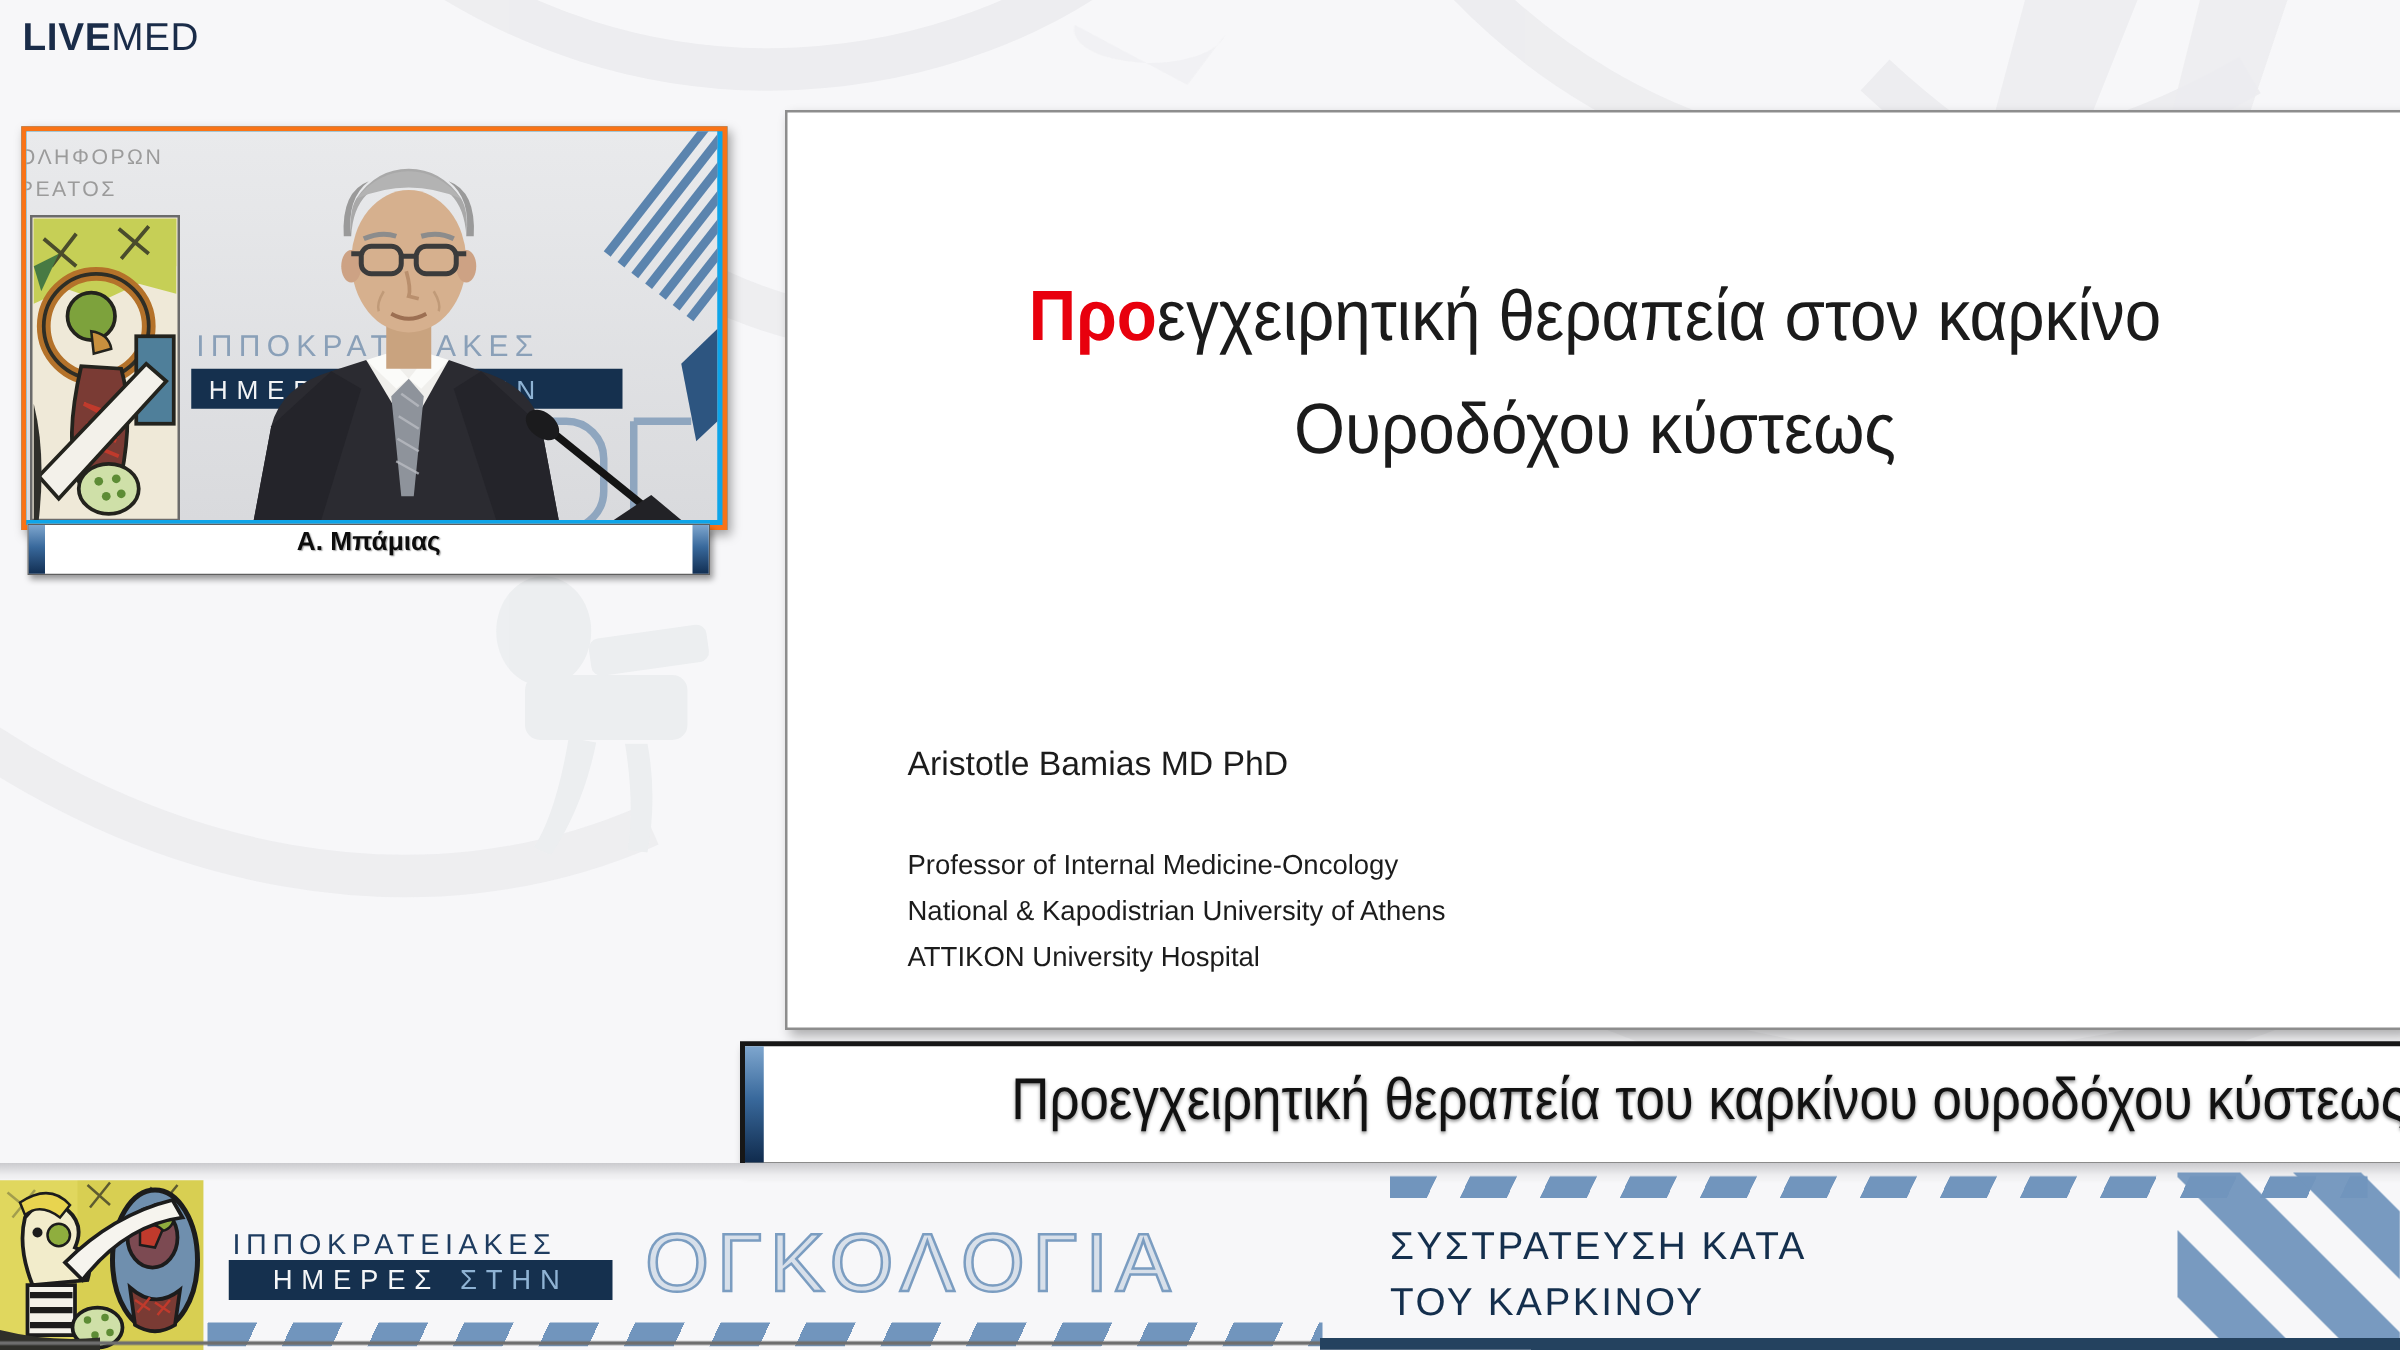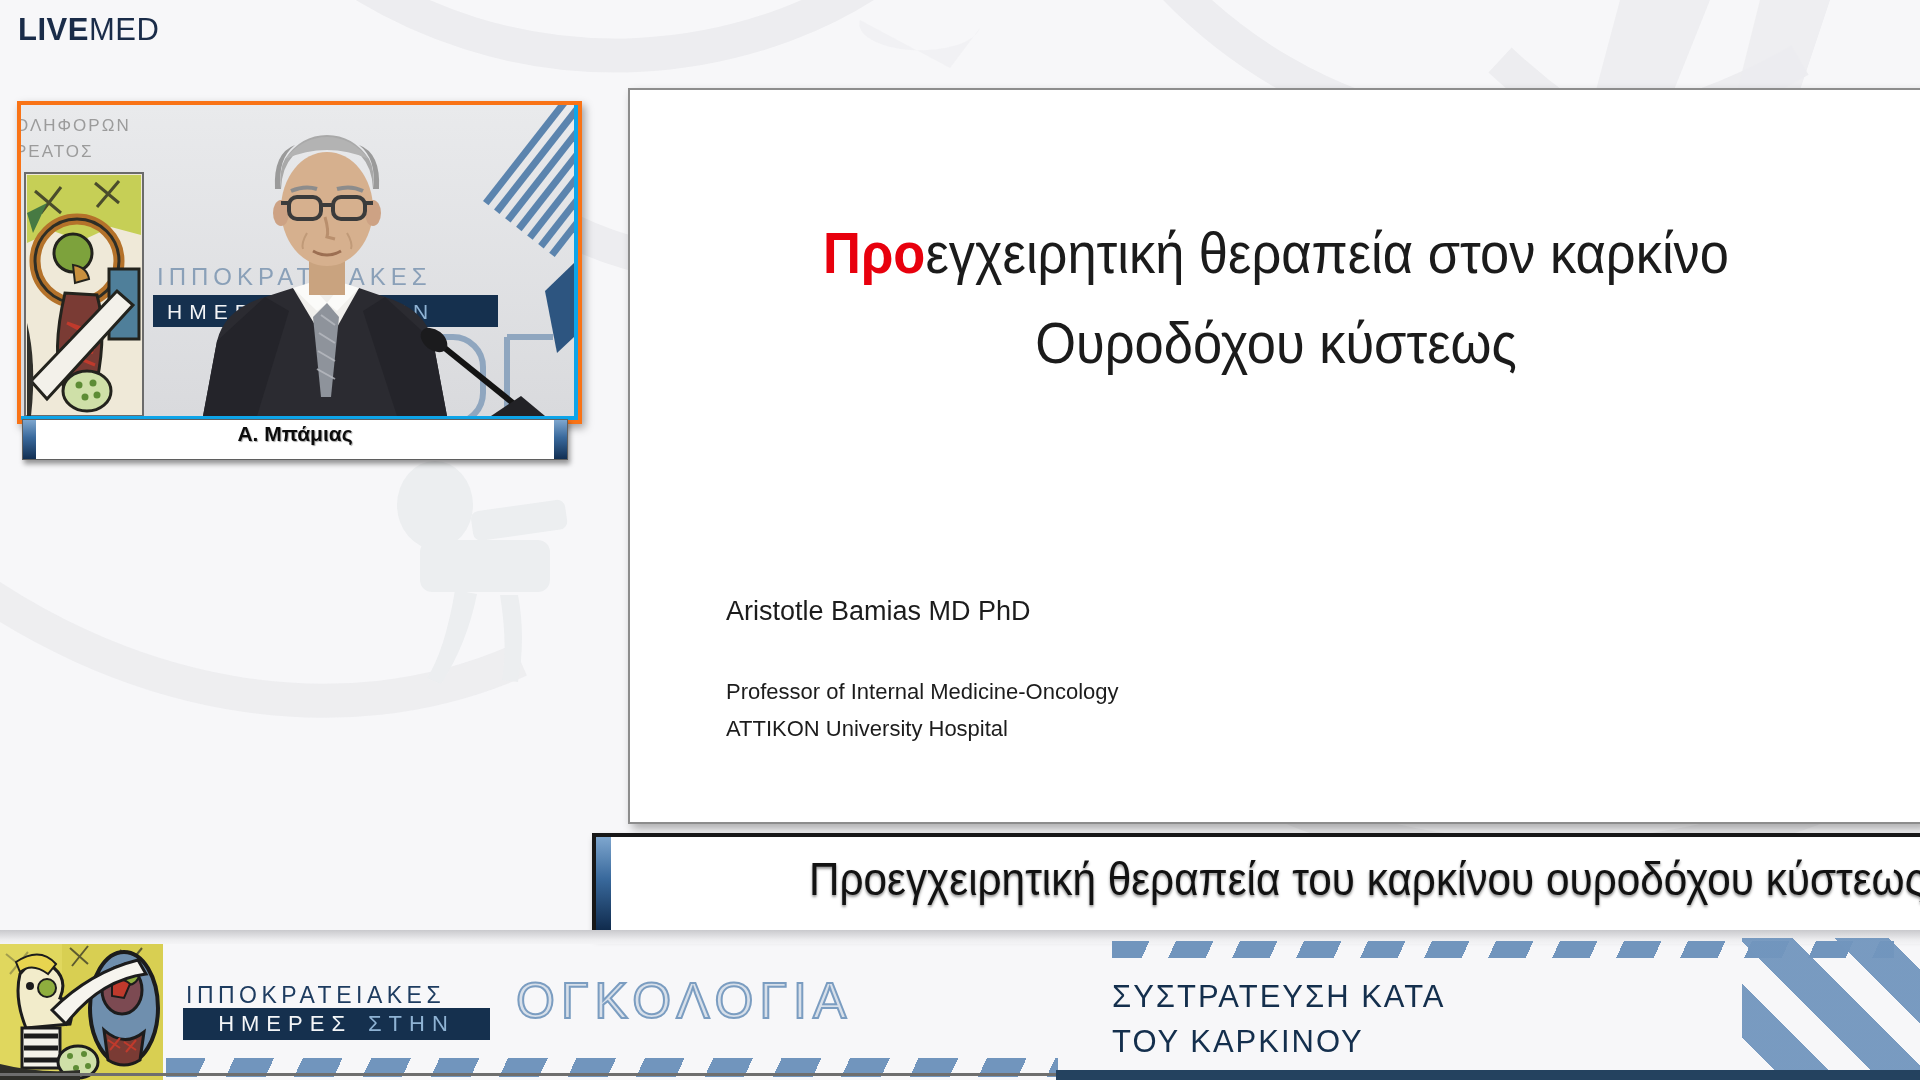--- a/index.html
+++ b/index.html
@@ -55,21 +55,21 @@
   
   .footer-sep{left:0;top:930px;width:1920px;height:14px;
         background:linear-gradient(180deg,#c9c9cd 0%,#ededef 70%,#f4f4f6 100%);}
   .art-footer{left:0;top:944px;width:163px;height:136px;overflow:hidden;}
   .congress-line1{left:186px;top:982px;font-size:23px;letter-spacing:4.5px;
         color:#1e3c60;font-weight:400;}
   .congress-box{left:183px;top:1008px;width:307px;height:32px;background:#15304e;
         display:flex;align-items:center;justify-content:center;}
   .congress-box .w{color:#f4f6f8;font-size:22px;letter-spacing:7px;}
   .congress-box .b{color:#8fb3d4;font-size:22px;letter-spacing:7px;margin-left:16px;}
-  .ogkologia{left:516px;top:972px;font-size:50px;letter-spacing:6px;
+  .ogkologia{left:516px;top:972px;font-size:66px;letter-spacing:6px;
         color:rgba(122,156,192,.25);-webkit-text-stroke:2px #7b9dc1;font-weight:400;}
   .dash-left{left:166px;top:1058px;width:892px;height:19px;
         background:repeating-linear-gradient(115deg,#7195bd 0 36px,transparent 36px 62px);}
   .dash-right{left:1112px;top:941px;width:782px;height:17px;
         background:repeating-linear-gradient(115deg,#7195bd 0 34px,transparent 34px 58px);}
   .slogan{left:1112px;top:974px;font-size:31px;line-height:45px;letter-spacing:2px;
         color:#142f4d;font-weight:400;}
   .corner-stripes{left:1742px;top:938px;width:178px;height:142px;
         background:repeating-linear-gradient(45deg,transparent 0 30px,#7195bd 30px 68px);
         opacity:.95;}
@@ -227,20 +227,21 @@
   </div>
 
   <div class="abs slide">
     <div class="slide-title">
       <div><span class="hl" style="color:#e8000d;">Προ</span><span>εγχειρητική θεραπεία στον καρκίνο</span></div>
       <div>Ουροδόχου κύστεως</div>
     </div>
     <div class="author">Aristotle Bamias MD PhD</div>
     <div class="affil">
       <div>Professor of Internal Medicine-Oncology</div>
+      <div>National &amp; Kapodistrian University of Athens</div>
       <div>ATTIKON University Hospital</div>
     </div>
   </div>
 
   <div class="abs banner">
     <div class="inner">
       <div class="cap left"></div>
       <div class="cap right"></div>
       <div class="txt">Προεγχειρητική θεραπεία του καρκίνου ουροδόχου κύστεως</div>
     </div>

